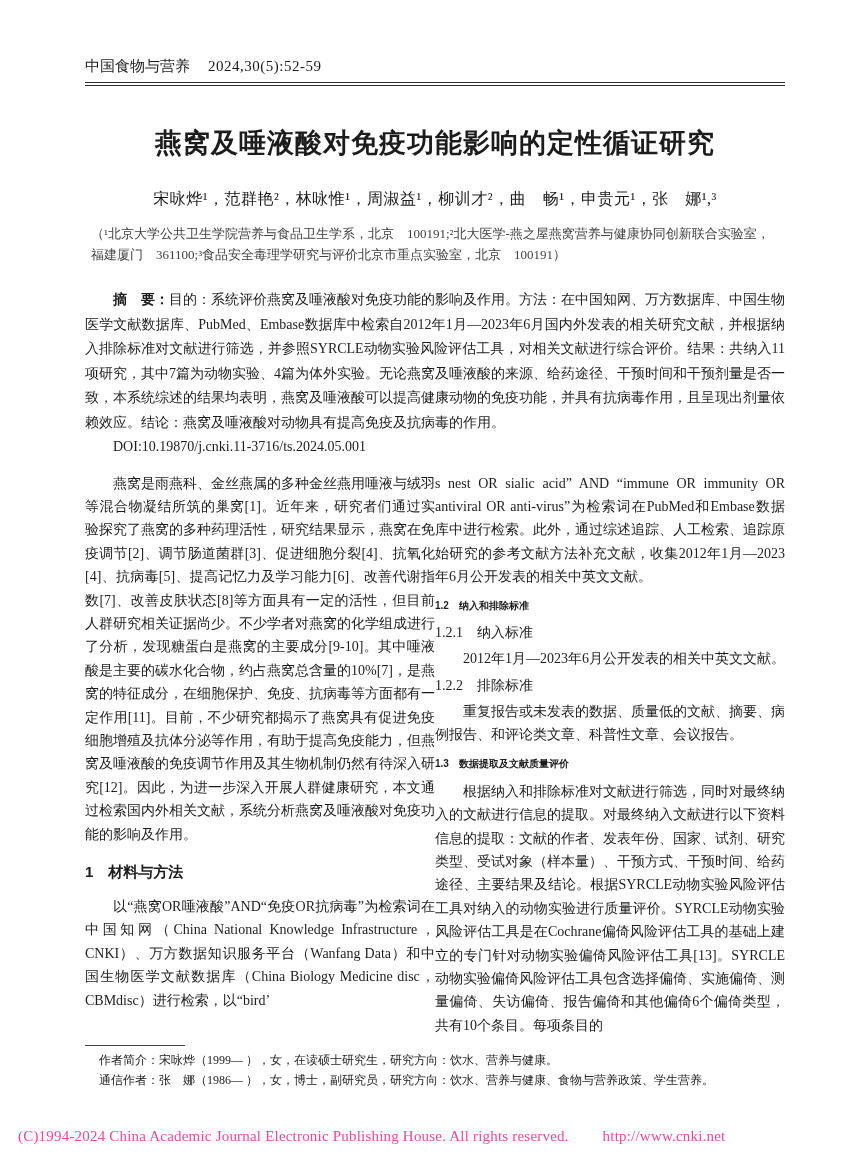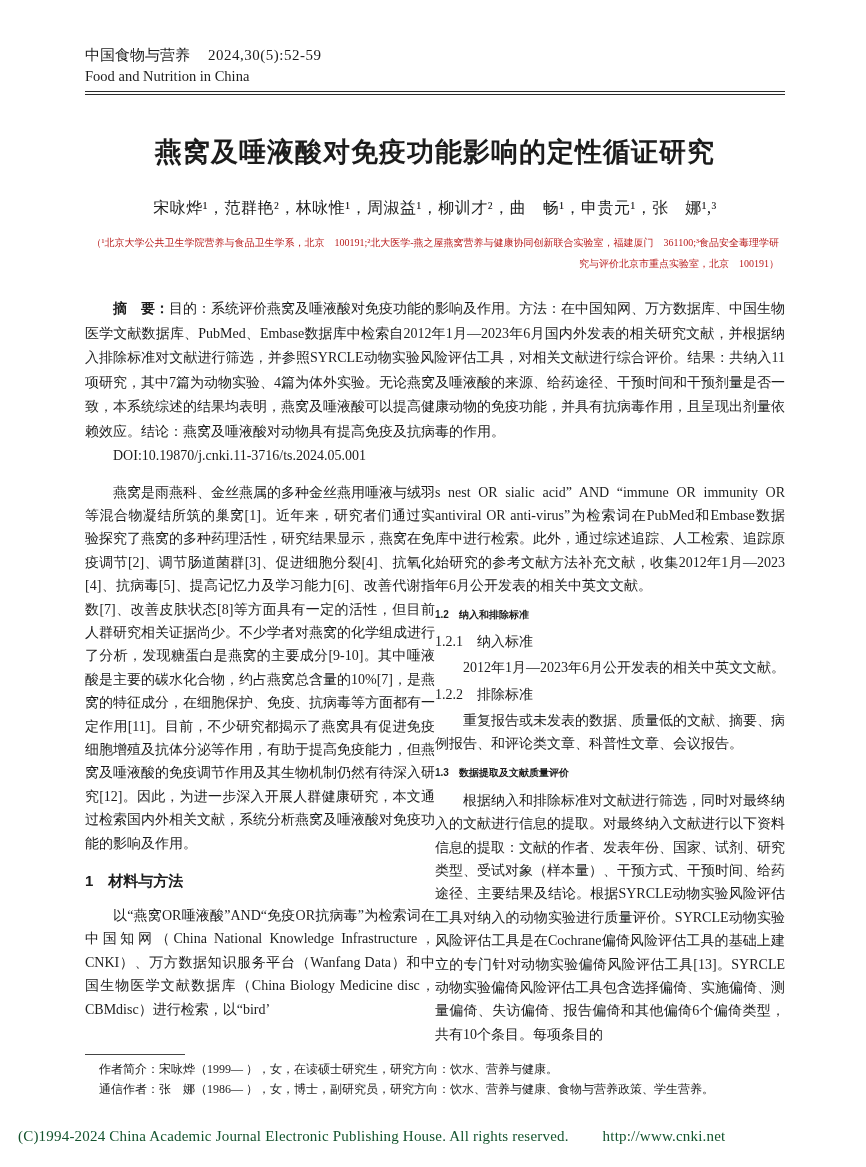--- a/index.html
+++ b/index.html
@@ -7,21 +7,21 @@
   .page {
     position: relative;
     width: 866px;
     height: 1167px;
     margin: 0 auto;
     background: #ffffff;
     overflow: hidden;
     color: #1c1c1c;
     font-family: "Liberation Serif", "DejaVu Serif", serif;
   }
-  .content { padding: 44px 81px 0 85px; }
+  .content { padding: 44px 81px 0 85px; margin-top: 11px; }
 
   
   .jheader { line-height: 21px; }
   .jheader .zh { font-size: 15px; }
   .jheader .issue { font-size: 15px; margin-left: 14px; letter-spacing: 0.5px; }
   .jheader .en { font-size: 14.5px; line-height: 20px; }
   .double-rule {
     margin-top: 5px;
     height: 4px;
     border-top: 1.5px solid #2a2a2a;
@@ -40,24 +40,24 @@
   }
   .authors {
     margin-top: 28px;
     text-align: center;
     font-size: 16px;
     line-height: 22px;
     letter-spacing: 0.5px;
   }
   .affiliations {
     margin-top: 13px;
-    text-align: right;
-    font-size: 10px;
+    text-align: left;
+    font-size: 13px;
     line-height: 21px;
-    color: #b91c1c;
+    color: #404040;
     padding: 0 6px;
   }
 
   
   .abstract { margin-top: 22px; }
   .abstract p { font-size: 14px; line-height: 24.5px; text-align: justify; }
   .abstract .first { text-indent: 2em; }
   .b-label { font-family: "Liberation Sans", "DejaVu Sans", sans-serif; font-weight: bold; }
   .kw-line { text-indent: 2em; }
   .doi-line { text-indent: 2em; font-size: 13.5px; }
@@ -88,38 +88,37 @@
   .footnotes p {
     font-size: 12px; line-height: 19.5px; text-align: left; color: #222;
     padding-left: 14px;
   }
 
   
   .pfooter {
     position: absolute;
     left: 18px; bottom: 22px;
     font-size: 15px;
-    color: #14532d;
+    color: #ec4899;
     letter-spacing: 0.2px;
     white-space: nowrap;
   }
   .pfooter .url { margin-left: 30px; }
 </style>
 </head>
 <body>
 
 <div class="page">
   <div class="content">
 
     <div class="jheader">
       <div>
         <span class="zh">中国食物与营养</span>
         <span class="issue">2024,30(5):52-59</span>
       </div>
-      <div class="en">Food and Nutrition in China</div>
       <div class="double-rule"></div>
     </div>
 
     <h1 class="title">燕窝及唾液酸对免疫功能影响的定性循证研究</h1>
 
     <div class="authors">宋咏烨¹，范群艳²，林咏惟¹，周淑益¹，柳训才²，曲　畅¹，申贵元¹，张　娜¹,³</div>
 
     <div class="affiliations">（¹北京大学公共卫生学院营养与食品卫生学系，北京　100191;²北大医学-燕之屋燕窝营养与健康协同创新联合实验室，福建厦门　361100;³食品安全毒理学研究与评价北京市重点实验室，北京　100191）</div>
 
     <div class="abstract">

